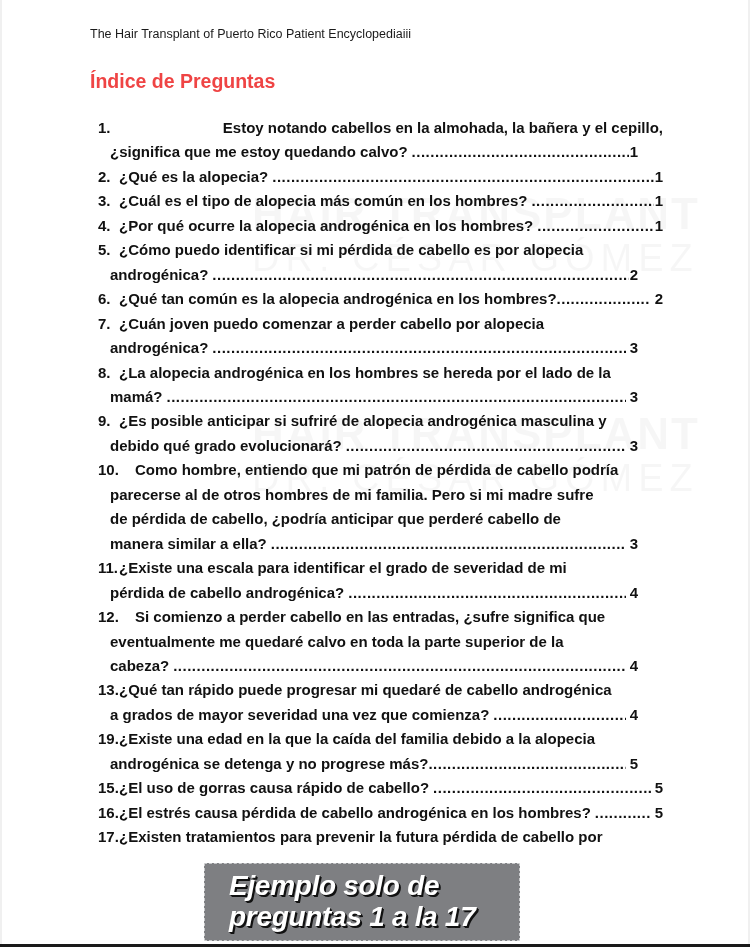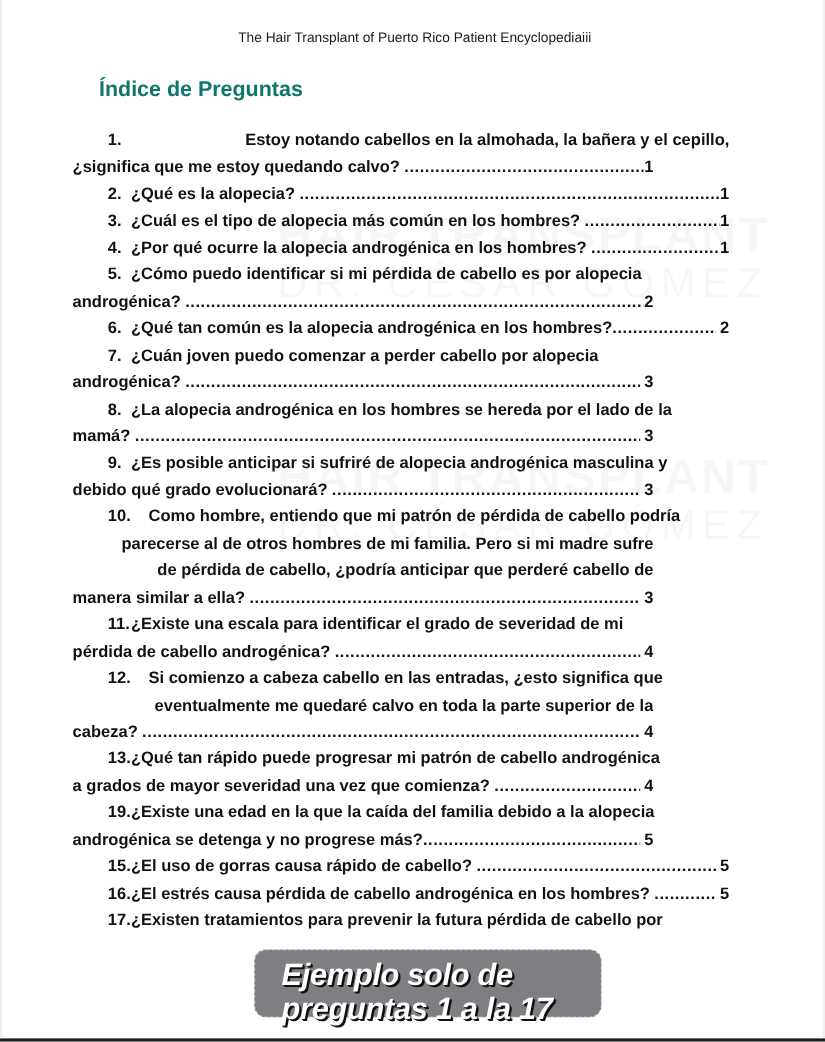--- a/index.html
+++ b/index.html
@@ -55,30 +55,30 @@
     top: 410px;
   }
   .running-header {
     position: absolute;
     left: 88px;
     top: 27px;
     width: 574px;
     font-size: 12.5px;
     color: #1a1a1a;
     display: flex;
-    justify-content: center;
+    justify-content: flex-start;
   }
   .page-title {
     position: absolute;
     left: 88px;
     top: 70px;
     font-size: 19.5px;
     font-weight: bold;
     margin: 0;
-    color: #0f766e;
+    color: #ef4444;
   }
   .toc {
     position: absolute;
     left: 0;
     top: 116px;
     width: 750px;
     margin: 0;
     padding: 0;
     list-style: none;
   }
@@ -95,23 +95,22 @@
   }
   .toc-line {
     display: flex;
     align-items: baseline;
     margin-left: 117px;
     width: 544px;
     white-space: nowrap;
     overflow: hidden;
   }
   .toc-line.cont {
-    margin-left: 64px;
+    margin-left: 108px;
     width: 528px;
-    justify-content: flex-end;
   }
   .toc-entry.wide-indent .toc-line.first {
     margin-left: 133px;
     width: 528px;
   }
   .toc-entry.n1 .toc-line.first {
     margin-left: 128px;
     width: 533px;
     justify-content: flex-end;
   }
@@ -134,27 +133,26 @@
     flex: 0 0 auto;
   }
   .pg.spaced {
     margin-left: 3px;
   }
   .banner {
     position: absolute;
     left: 202px;
     top: 863px;
     width: 316px;
-    height: 62px;
+    height: 78px;
     box-sizing: border-box;
     background: #7e7f82;
     border: 1px dashed #c9cacc;
-    border-radius: 11px;
+    border-radius: 1px;
     padding: 6px 0 0 24px;
-    margin-left: 27px;
   }
   .banner-line {
     display: block;
     color: #ffffff;
     font-weight: bold;
     font-style: italic;
     font-size: 28px;
     line-height: 31px;
     letter-spacing: -0.3px;
     text-shadow: 2px 2px 0 #111111, 1px 1px 0 #111111;
@@ -305,36 +303,36 @@
       <div class="toc-line cont">
           <span>pérdida de cabello androgénica?</span>
           <span class="leader"></span>
           <span class="pg spaced">4</span>
         </div>
     </li>
 
     <li class="toc-entry two-digit wide-indent">
       <span class="toc-num">12.</span>
       <div class="toc-line first">
-          <span>Si comienzo a cabeza cabello en las entradas, ¿esto significa que</span>
+          <span>Si comienzo a perder cabello en las entradas, ¿sufre significa que</span>
         </div>
       <div class="toc-line cont">
           <span>eventualmente me quedaré calvo en toda la parte superior de la</span>
         </div>
       <div class="toc-line cont">
           <span>cabeza?</span>
           <span class="leader"></span>
           <span class="pg spaced">4</span>
         </div>
     </li>
 
     <li class="toc-entry two-digit">
       <span class="toc-num">13.</span>
       <div class="toc-line first">
-          <span>¿Qué tan rápido puede progresar mi patrón de cabello androgénica</span>
+          <span>¿Qué tan rápido puede progresar mi quedaré de cabello androgénica</span>
         </div>
       <div class="toc-line cont">
           <span>a grados de mayor severidad una vez que comienza?</span>
           <span class="leader"></span>
           <span class="pg spaced">4</span>
         </div>
     </li>
 
     <li class="toc-entry two-digit">
       <span class="toc-num">19.</span>

